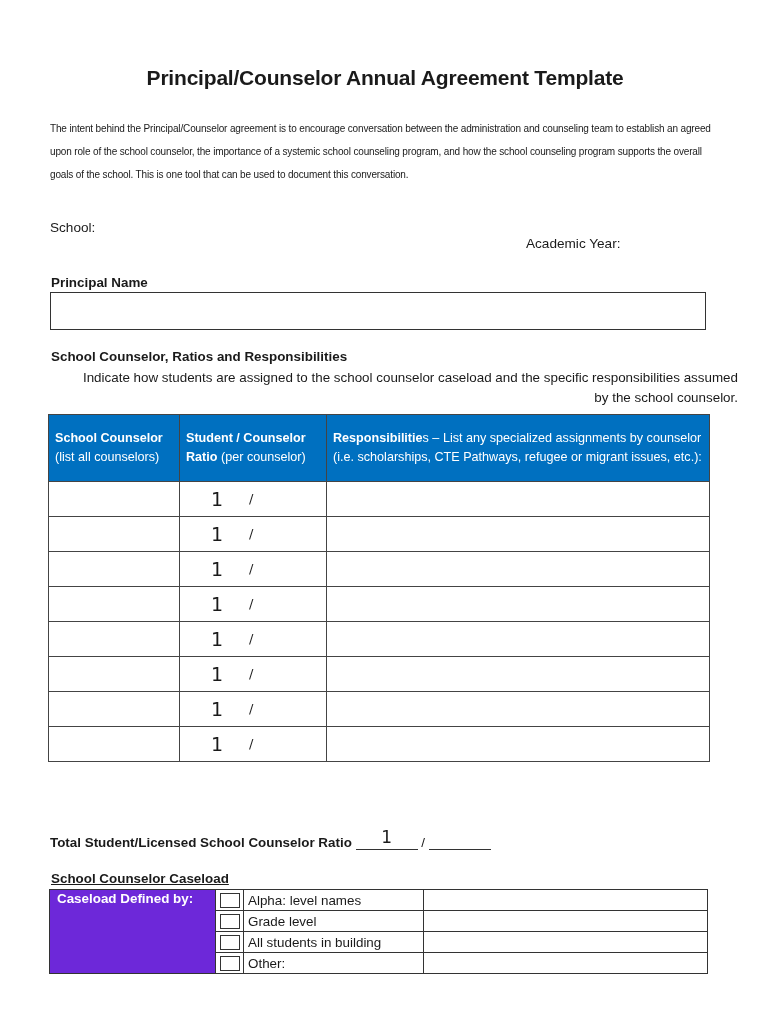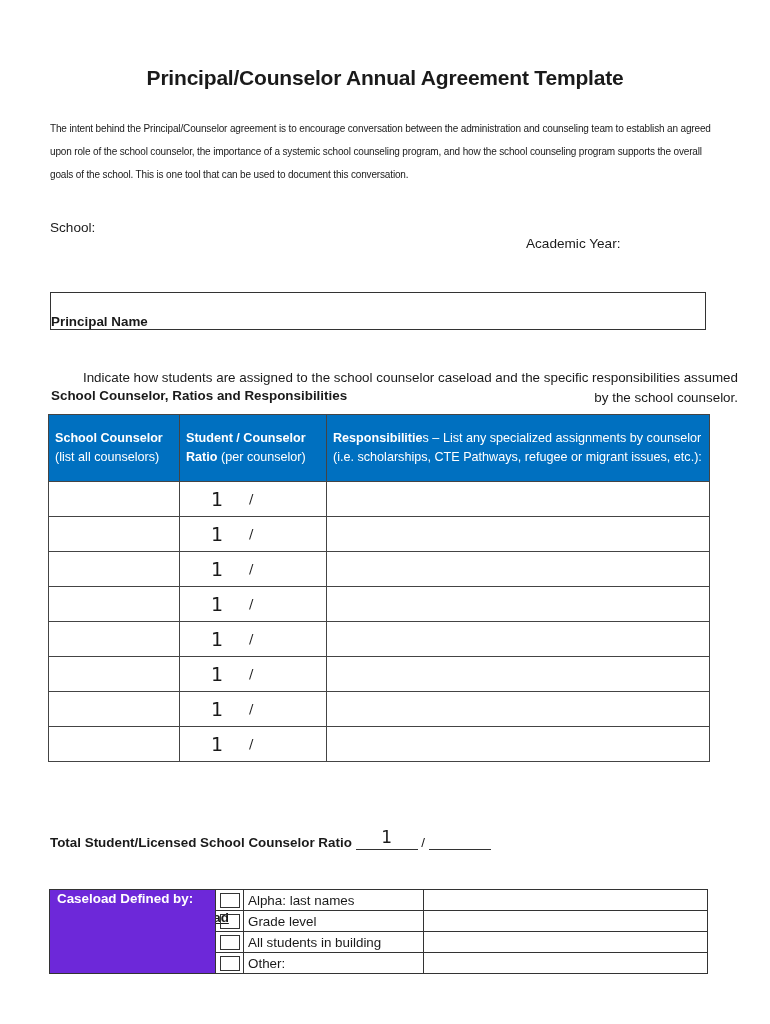--- a/index.html
+++ b/index.html
@@ -2,21 +2,21 @@
 <html><head>
   <meta charset="utf-8">
   <style>
     html, body { margin: 0; padding: 0; background: #ffffff; }
     body { width: 770px; height: 1024px; position: relative; overflow: hidden;
            font-family: "Liberation Sans", sans-serif; color: #1a1a1a; }
     .abs { position: absolute; }
     .title { left: 0; width: 770px; top: 66px; text-align: center; font-size: 21px; font-weight: bold; letter-spacing: -0.2px; }
     .intro { left: 50px; top: 117px; width: 670px; font-size: 10px; line-height: 23px; letter-spacing: -0.15px; }
     .field-label { font-size: 13.6px; }
-    .section-head { font-size: 13.4px; font-weight: bold; margin-top: 39px; }
+    .section-head { font-size: 13.4px; font-weight: bold; }
     .section-desc { font-size: 13.4px; line-height: 19.5px; }
     .principal-box { left: 50px; top: 292px; width: 656px; height: 38px; border: 1px solid #333; box-sizing: border-box; }
 
     table.ratio { position: absolute; left: 48px; top: 414px; width: 661px; border-collapse: collapse; table-layout: fixed; }
     table.ratio th, table.ratio td { border: 1px solid #444; padding: 0; vertical-align: top; }
     table.ratio th { background: #0070c0; color: #ffffff; font-weight: normal; text-align: left;
                      font-size: 12.6px; line-height: 19px; padding: 14px 6px; height: 64px; box-sizing: border-box; }
     table.ratio th b { font-weight: bold; }
     table.ratio td { height: 34px; font-size: 12.6px; }
     table.ratio td.first { height: 56px; }
@@ -170,21 +170,21 @@
   <colgroup>
     <col style="width:166px">
       <col style="width:28px">
       <col style="width:180px">
       <col>
   </colgroup>
   <tbody id="caseload-body">
       <tr>
         <td class="label" rowspan="4">Caseload Defined by:</td>
         <td class="cb-cell"><span class="cb"></span></td>
-        <td class="opt">Alpha: last names</td>
+        <td class="opt">Alpha: level names</td>
         <td></td>
       </tr>
       <tr>
         <td class="cb-cell"><span class="cb"></span></td>
         <td class="opt">Grade level</td>
         <td></td>
       </tr>
       <tr>
         <td class="cb-cell"><span class="cb"></span></td>
         <td class="opt">All students in building</td>

